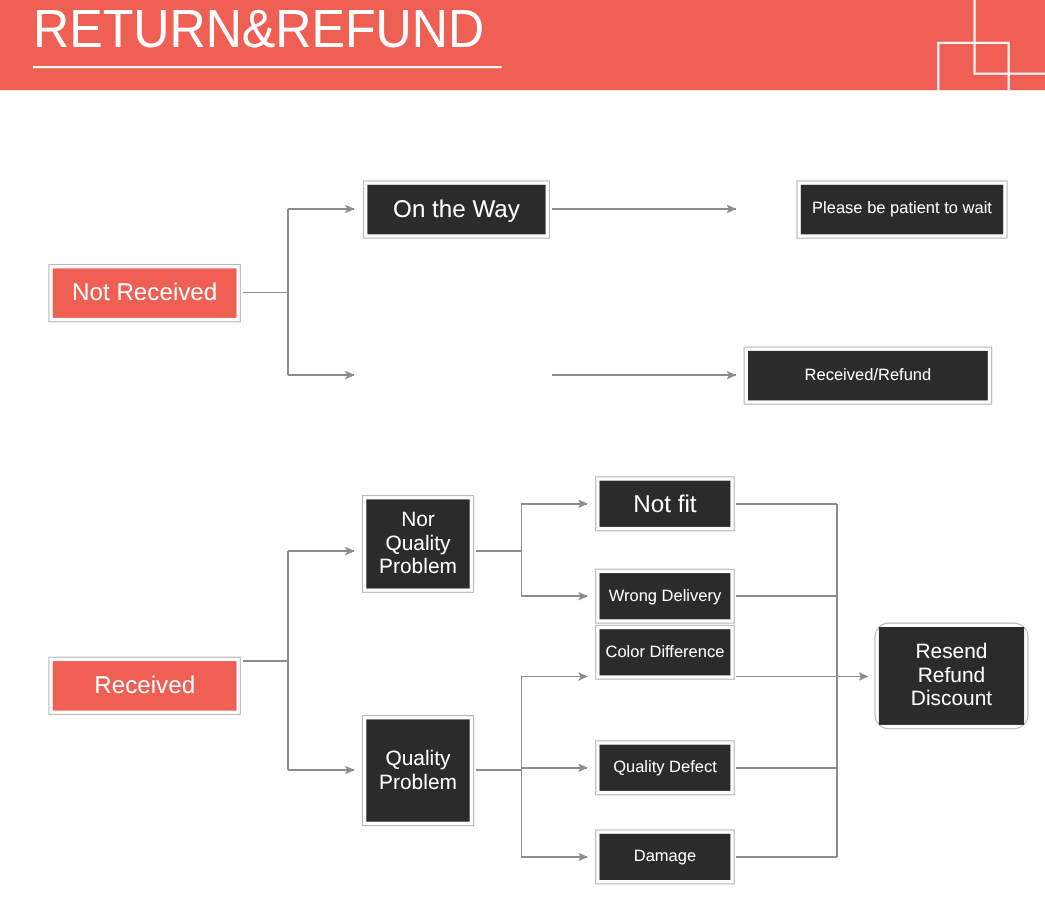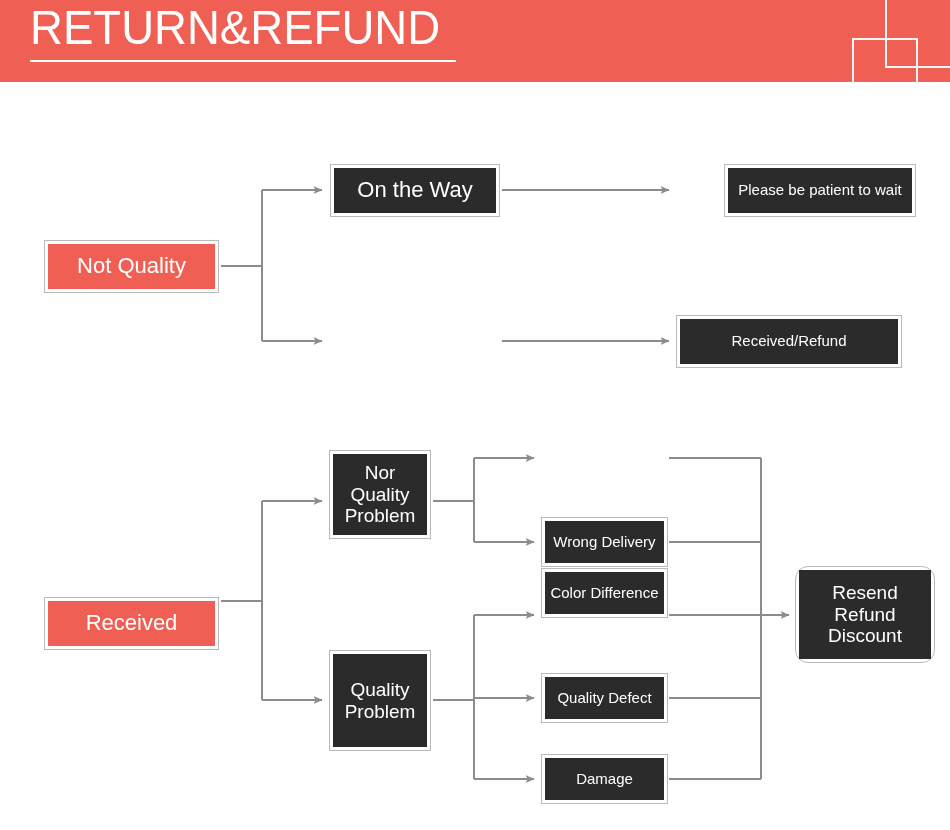--- a/index.html
+++ b/index.html
@@ -157,21 +157,21 @@
       <path d="M669,542 L761,542"></path>
       <path d="M669,698 L761,698"></path>
       <path d="M669,779 L761,779"></path>
       <path d="M761,458 L761,779"></path>
 
       <path d="M669,615 L789,615" marker-end="url(#arrow)"></path>
     </g>
   </svg>
 
   <div class="node red" style="left:44px; top:240px; width:175px; height:53px;">
-    <div class="node-inner fs22">Not Quality</div>
+    <div class="node-inner fs22">Not Received</div>
   </div>
 
   <div class="node dark" style="left:330px; top:164px; width:170px; height:53px;">
     <div class="node-inner fs22">On the Way</div>
   </div>
 
   <div class="node dark" style="left:676px; top:164px; width:192px; height:53px;margin-left:48px;">
     <div class="node-inner fs15">Please be patient to wait</div>
   </div>
 
@@ -196,20 +196,23 @@
 
   <div class="node dark" style="left:329px; top:650px; width:102px; height:101px;">
     <div class="node-inner fs19">
       <div>
         <div>Quality</div>
         <div>Problem</div>
       </div>
     </div>
   </div>
 
+  <div class="node dark" style="left:541px; top:433px; width:127px; height:50px;">
+    <div class="node-inner fs22">Not fit</div>
+  </div>
 
   <div class="node dark" style="left:541px; top:517px; width:127px; height:50px;">
     <div class="node-inner fs15">Wrong Delivery</div>
   </div>
 
   <div class="node dark" style="left:541px; top:568px; width:127px; height:50px;">
     <div class="node-inner fs15">Color Difference</div>
   </div>
 
   <div class="node dark" style="left:541px; top:673px; width:127px; height:50px;">

